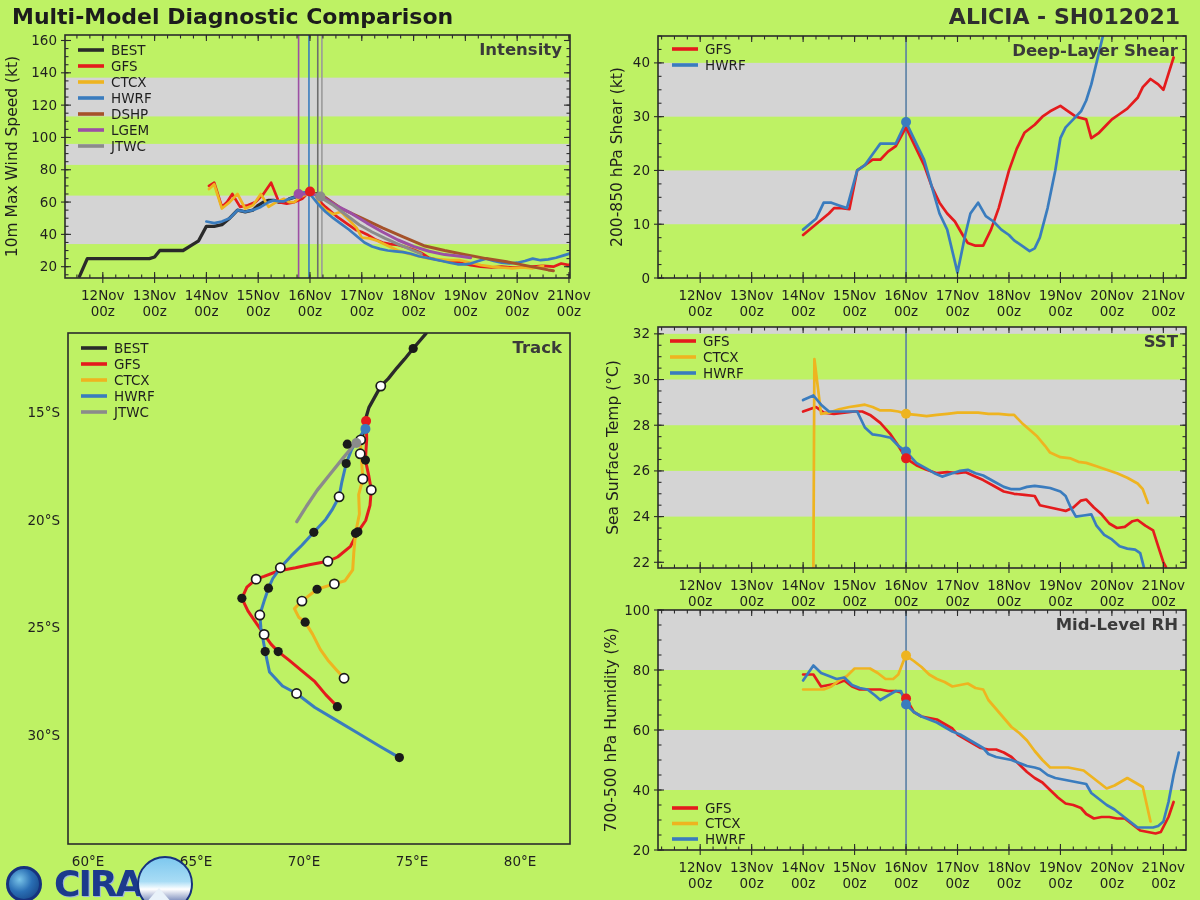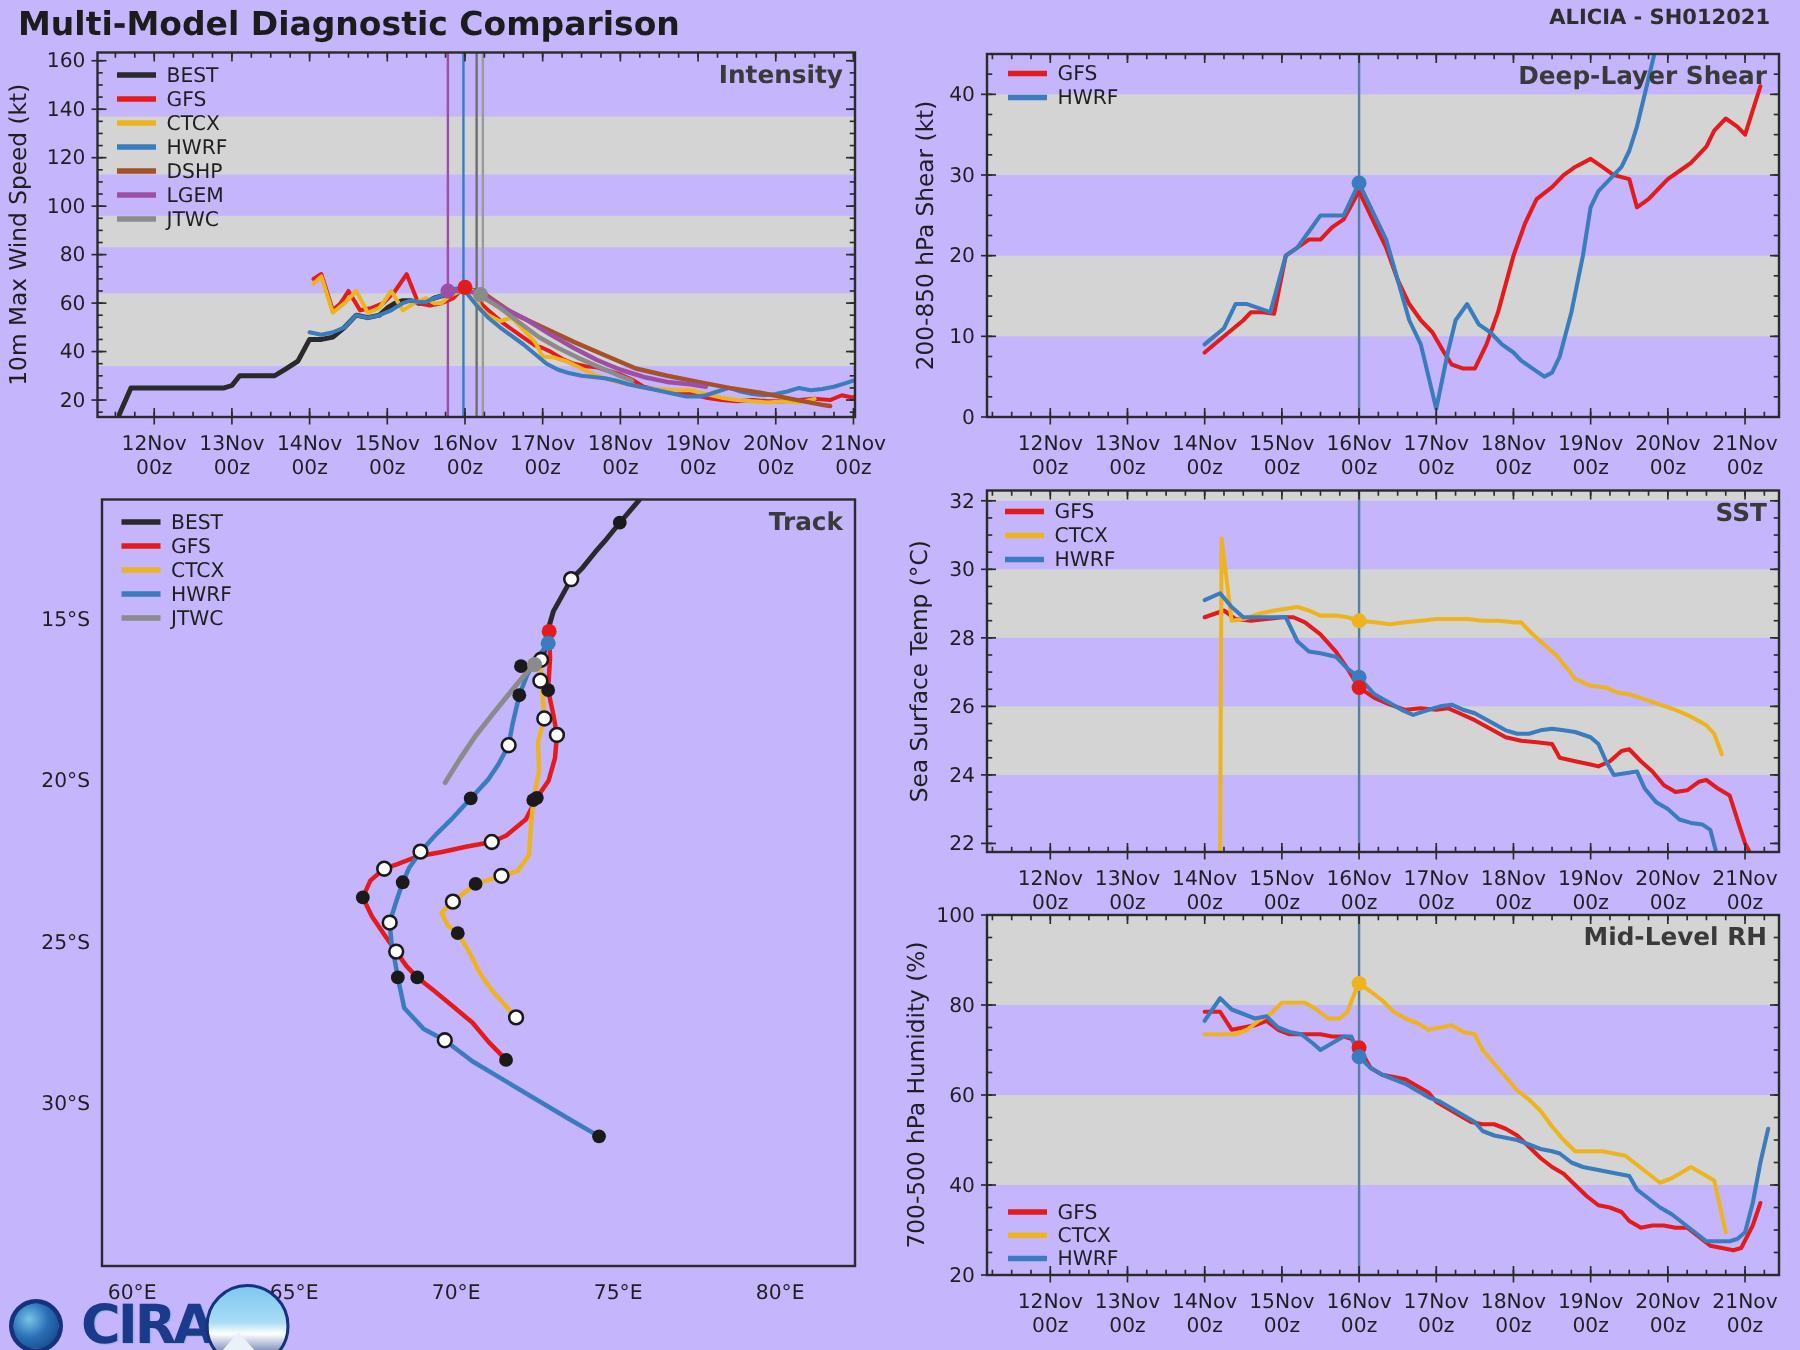--- a/index.html
+++ b/index.html
@@ -1,19 +1,19 @@
 <!DOCTYPE html>
 <html><head>
 <meta charset="utf-8">
 <style>
   html,body{margin:0;padding:0;background:#fff;}
-  #fig{position:relative;width:1200px;height:900px;background:#c4b5fd;overflow:hidden;
+  #fig{position:relative;width:1200px;height:900px;background:#bef264;overflow:hidden;
        font-family:"DejaVu Sans","Liberation Sans",sans-serif;}
   .main-title{position:absolute;left:12px;top:4px;font-size:22px;font-weight:bold;color:#1c1c1c;}
-  .storm-title{position:absolute;right:20px;top:4px;font-size:14px;font-weight:bold;color:#2e2e2e;}
+  .storm-title{position:absolute;right:20px;top:4px;font-size:22px;font-weight:bold;color:#2e2e2e;}
   #chart-svg{position:absolute;left:0;top:0;}
   .logo{position:absolute;left:6px;top:856px;display:flex;align-items:center;gap:2px;}
   .globe{display:inline-block;width:30px;height:30px;border-radius:50%;
          background:radial-gradient(circle at 35% 35%, #79c4e8 0%, #2a6fb5 45%, #123a7a 100%);
          border:3px solid #16327e;}
   .cira-text{font-size:36px;font-weight:bold;color:#1c3a8c;letter-spacing:-2px;line-height:30px;
              text-shadow:1px 1px 0 #9db4dd;margin-left:10px;}
   .badge{position:relative;display:inline-block;width:52px;height:52px;border-radius:50%;
          background:linear-gradient(#7ec8ef 0%,#a8dcf5 45%,#ffffff 60%,#1c3a8c 100%);
          border:2px solid #16327e;overflow:hidden;margin-left:-6px;}

